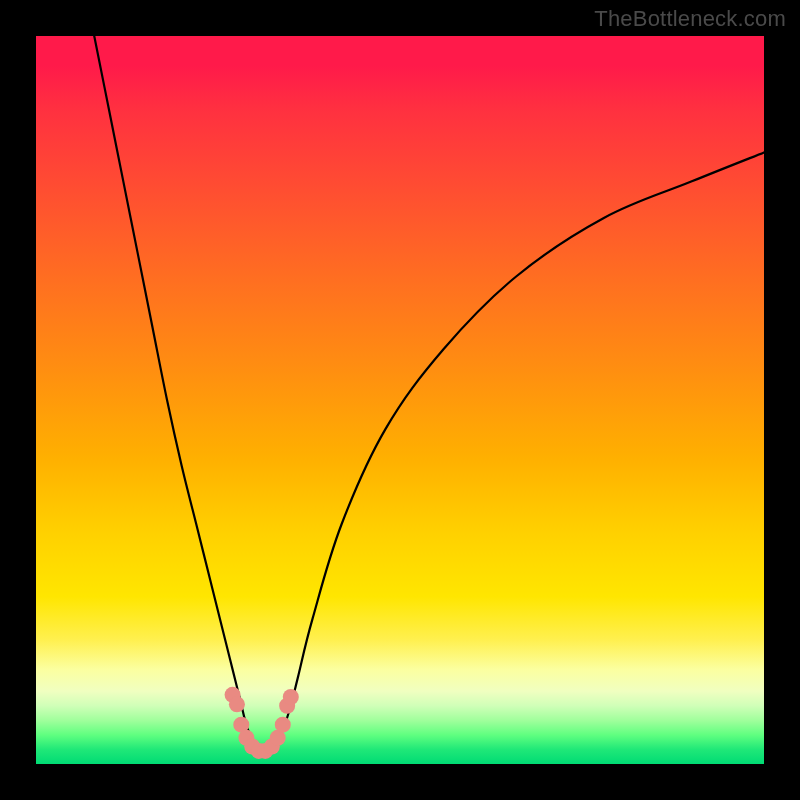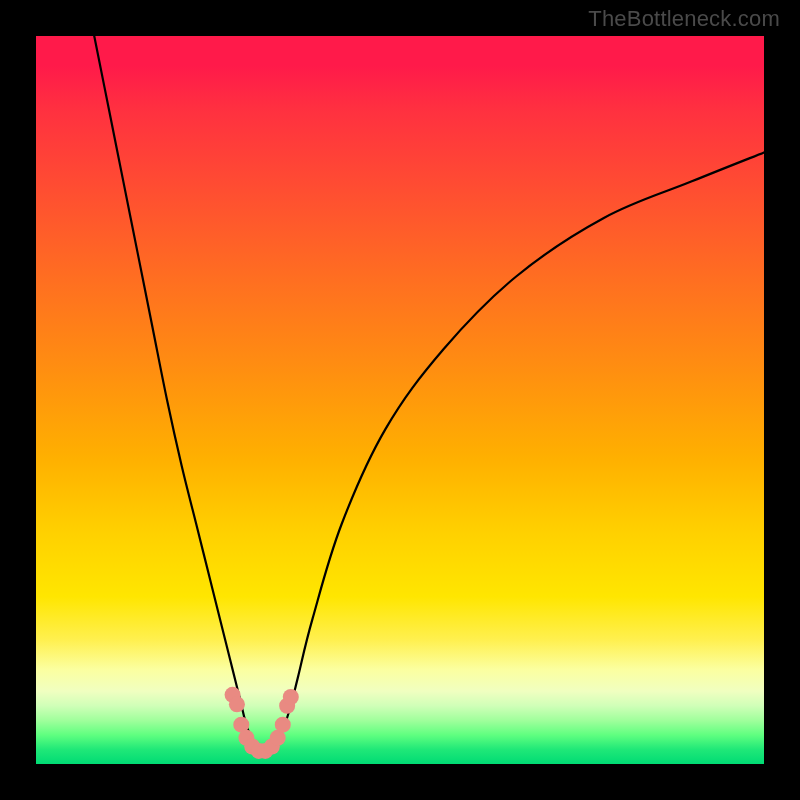--- a/index.html
+++ b/index.html
@@ -7,21 +7,21 @@
     width: 800px;
     height: 800px;
     background: #000;
     position: relative;
     font-family: Arial, Helvetica, sans-serif;
     overflow: hidden;
   }
   .watermark {
     position: absolute;
     top: 6px;
-    right: 20px;
+    right: 14px;
     color: #4a4a4a;
     font-size: 22px;
     font-weight: 500;
     z-index: 10;
     letter-spacing: 0.2px;
   }
   .plot {
     position: absolute;
     left: 36px;
     top: 36px;

